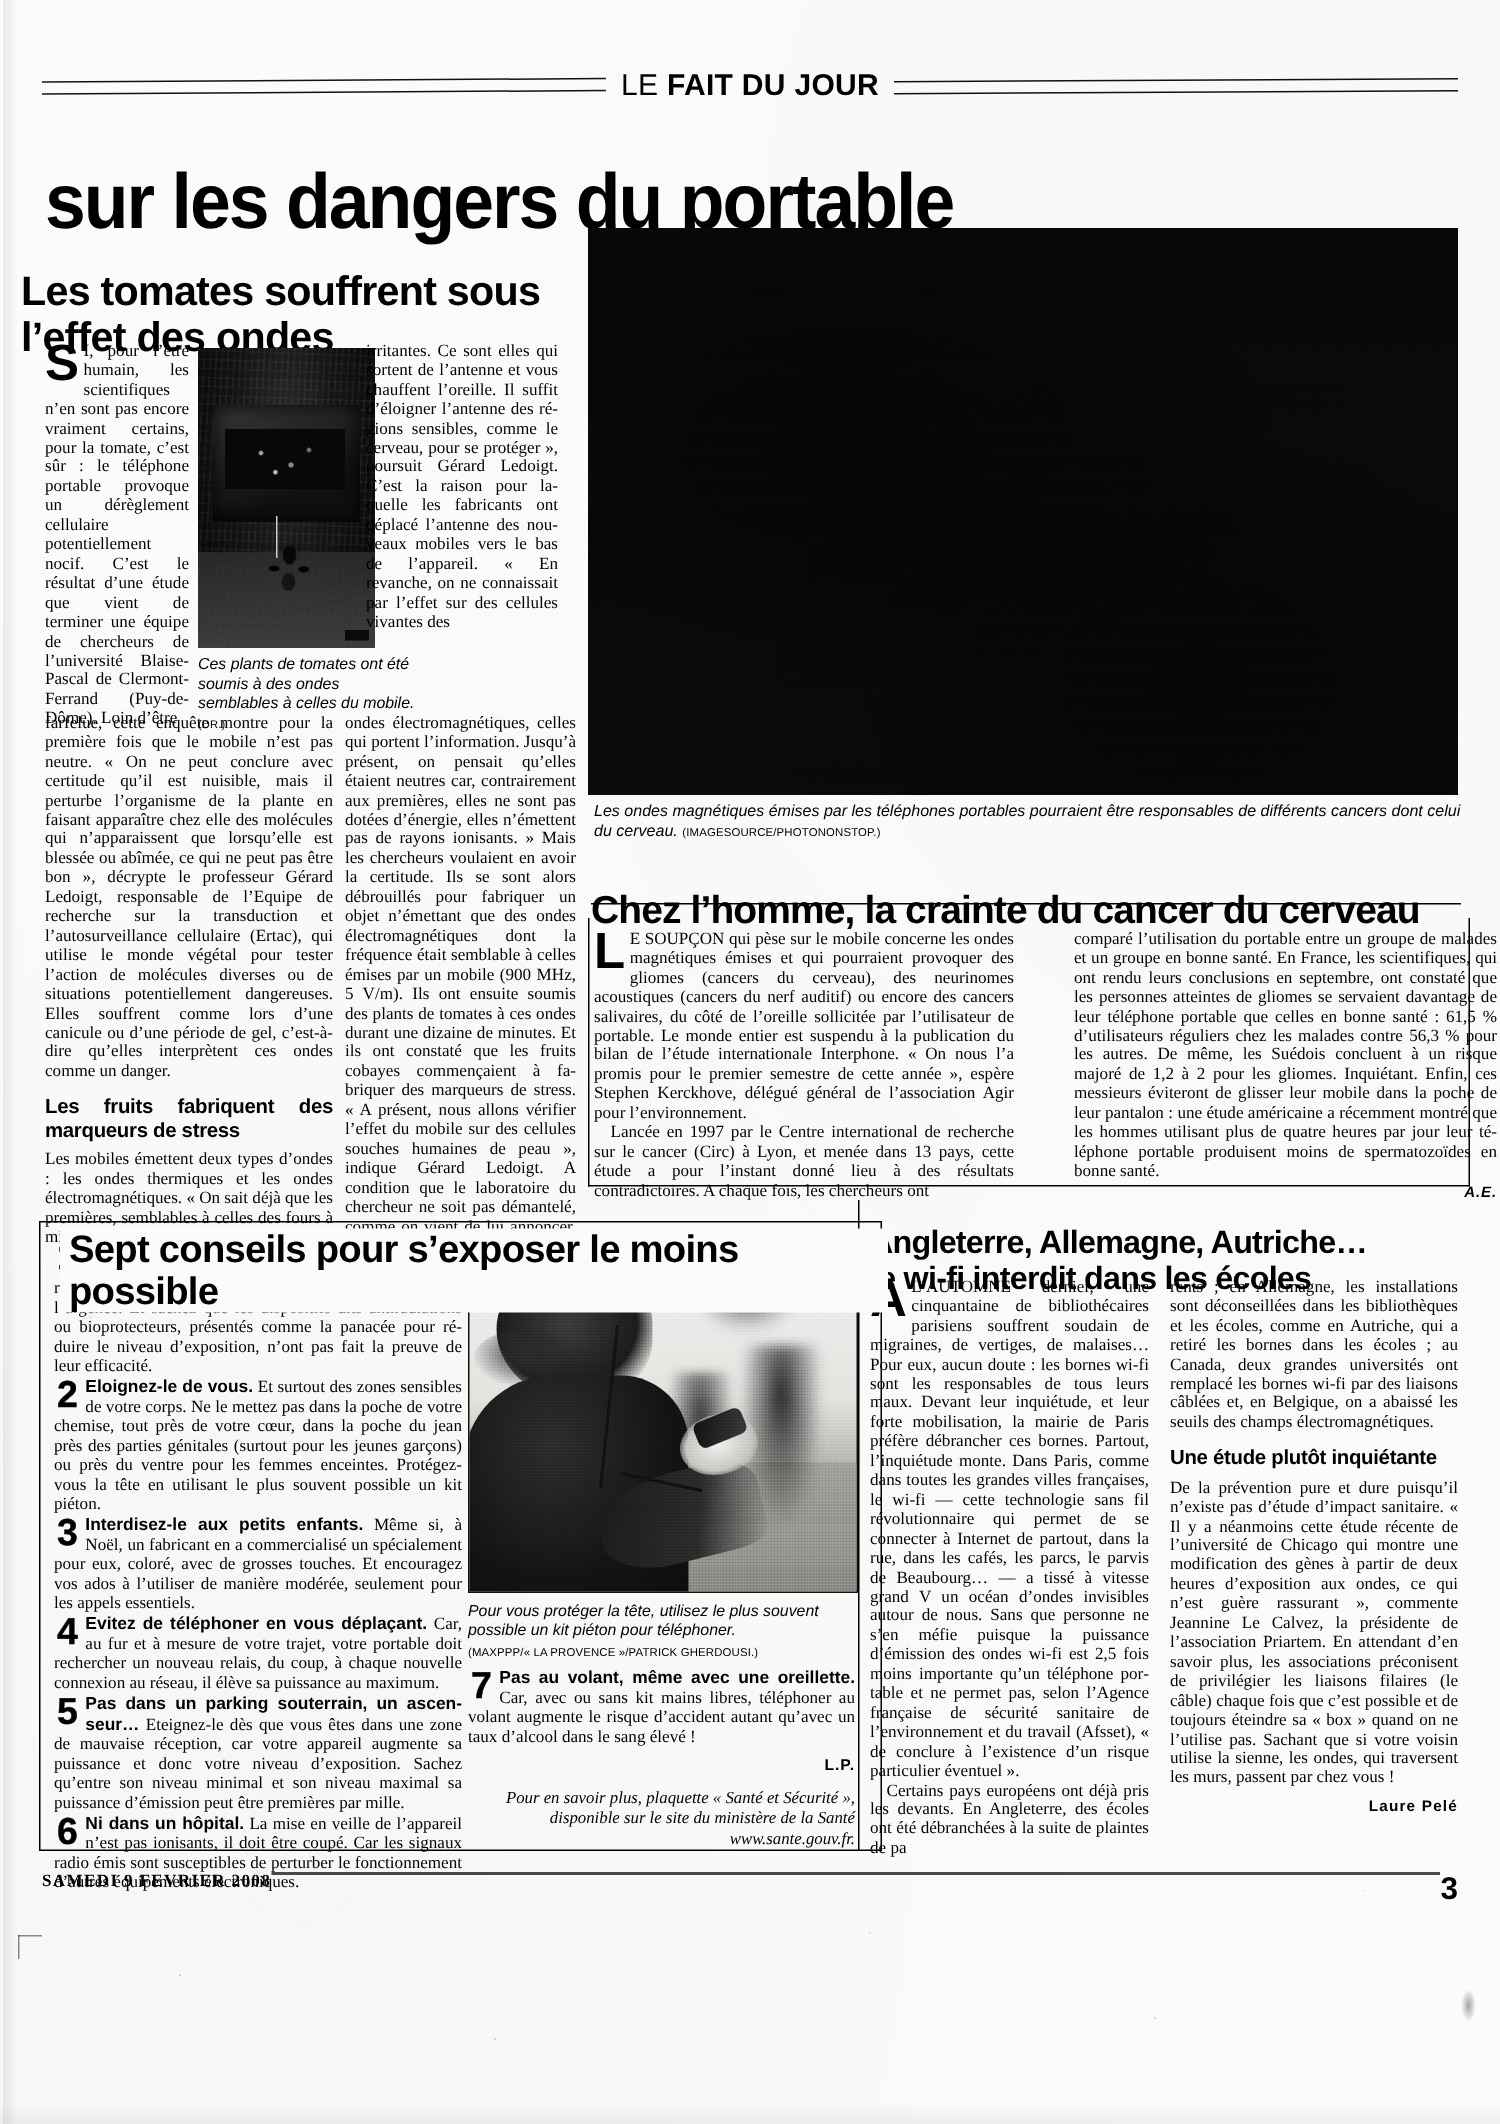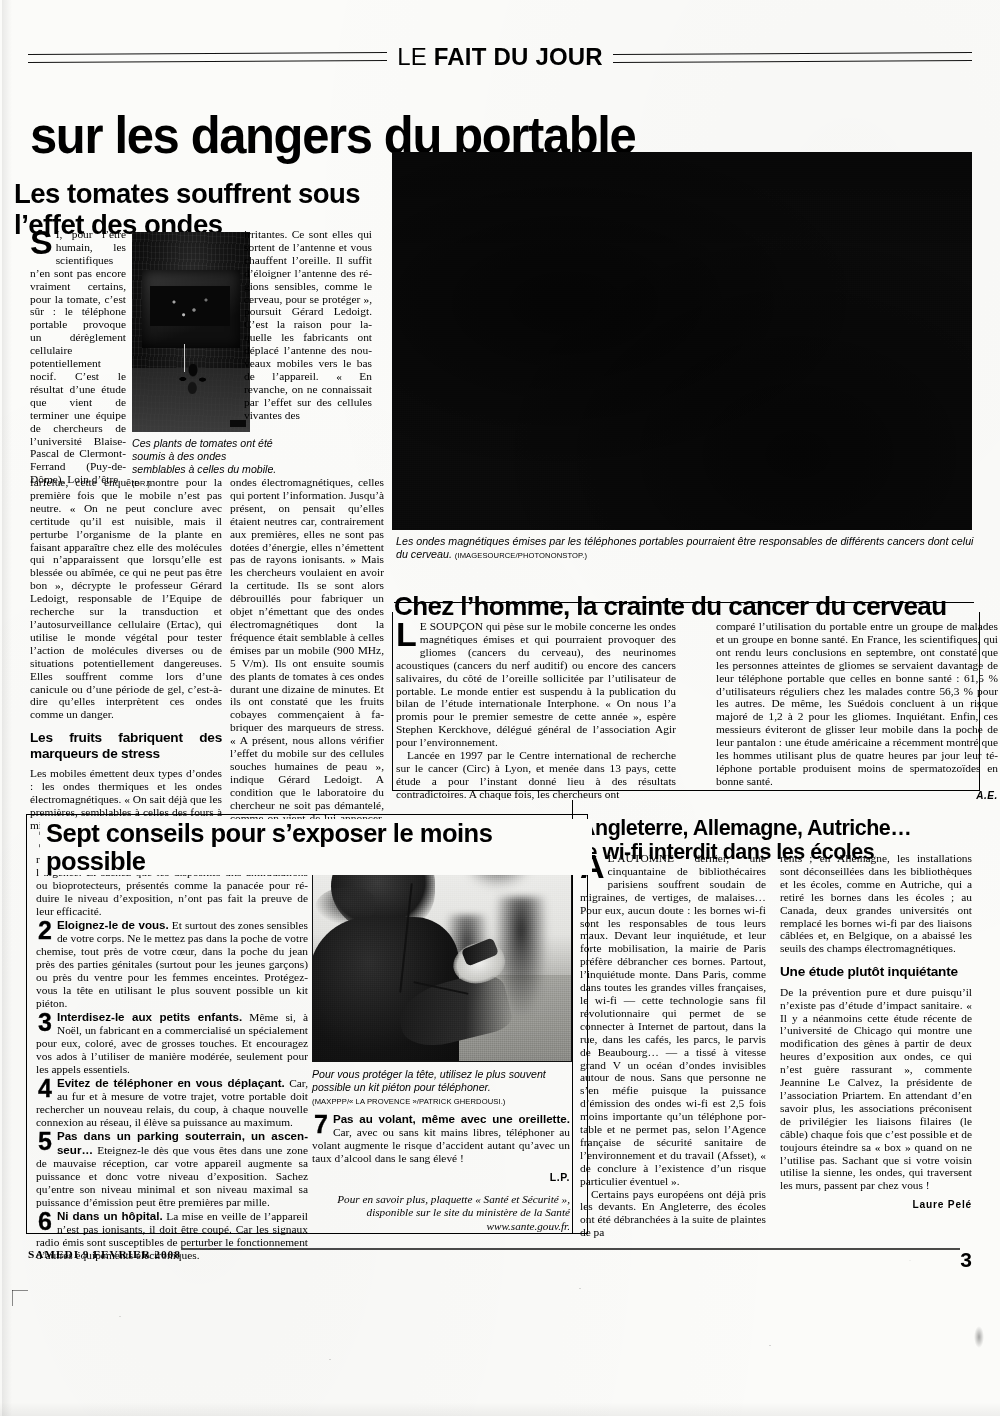--- a/index.html
+++ b/index.html
@@ -54,21 +54,21 @@
     flex: 1 1 auto;
     height: 7px;
     border-top: 1.6px solid #111;
     border-bottom: 1.6px solid #111;
     transform: skewY(-0.35deg);
   }
   .rubric-rule.right { transform: skewY(-0.3deg); }
   .rubric-text {
     flex: 0 0 auto;
     font-family: "Liberation Sans", sans-serif;
-    font-size: 24px;
+    font-size: 20px;
     letter-spacing: .2px;
     white-space: nowrap;
   }
   .rubric-text .light { font-weight: 400; }
   .rubric-text .bold  { font-weight: 700; }
 
   .main-title {
     position: absolute;
     left: 30px; top: 72px; width: 940px;
     font-family: "Liberation Sans", sans-serif;

